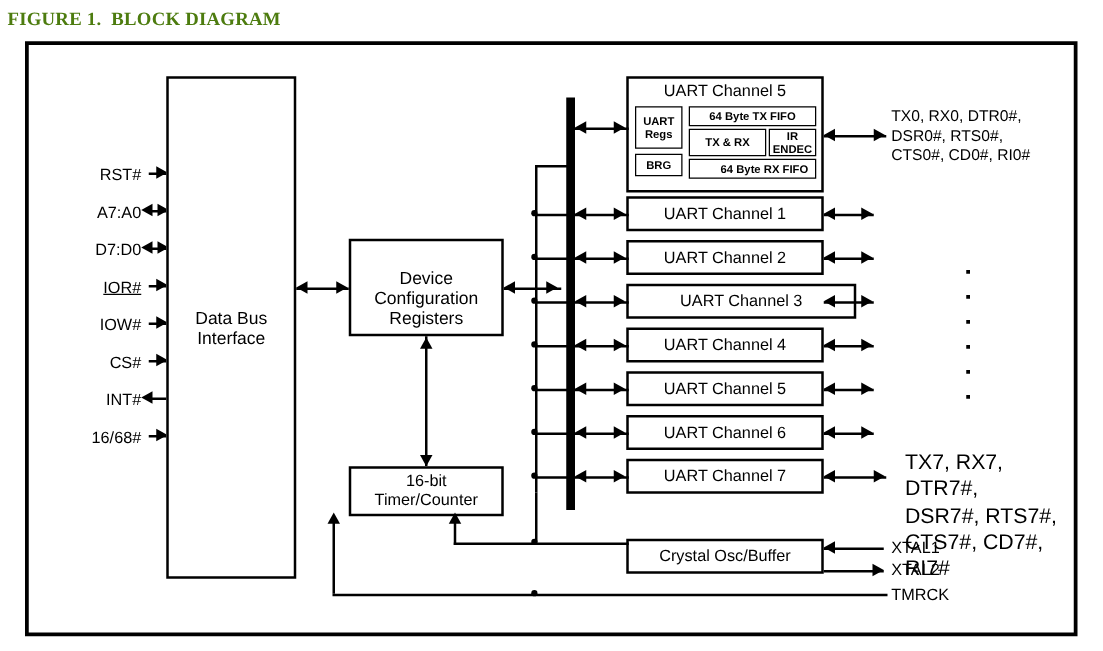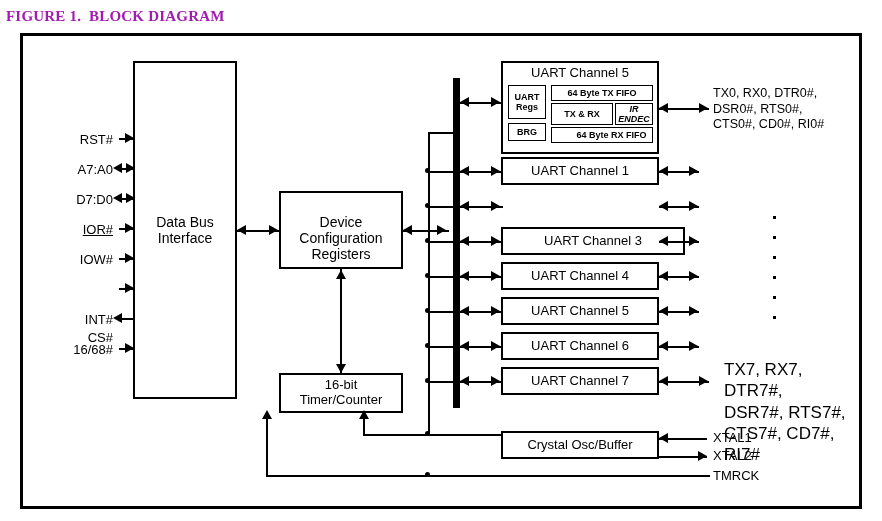--- a/index.html
+++ b/index.html
@@ -17,21 +17,21 @@
   }
   
   #fig-title {
     position: absolute;
     left: 6px;
     top: 8px;
     font-family: "Liberation Serif", serif;
     font-size: 15px;
     font-weight: bold;
     letter-spacing: 0.2px;
-    color: #a21caf;
+    color: #4d7c0f;
     white-space: nowrap;
   }
   #fig-title .sc {
     font-size: 12px;
   }
   
   #frame {
     position: absolute;
     left: 20px;
     top: 33px;
@@ -122,21 +122,21 @@
     <span class="sc" style="font-size:15px">&nbsp;</span><span>BLOCK DIAGRAM</span>
   </div>
 
   <div id="frame">
 
     <div class="lbl sig-label" style="left:10px; top:96px;  width:80px;">RST#</div>
     <div class="lbl sig-label" style="left:10px; top:126px; width:80px;">A7:A0</div>
     <div class="lbl sig-label" style="left:10px; top:156px; width:80px;">D7:D0</div>
     <div class="lbl sig-label" style="left:10px; top:186px; width:80px;text-decoration:underline;">IOR#</div>
     <div class="lbl sig-label" style="left:10px; top:216px; width:80px;">IOW#</div>
-    <div class="lbl sig-label" style="left:10px; top:246px; width:80px;margin-top:48px;">CS#</div>
+    <div class="lbl sig-label" style="left:10px; top:246px; width:80px;">CS#</div>
     <div class="lbl sig-label" style="left:10px; top:276px; width:80px;">INT#</div>
     <div class="lbl sig-label" style="left:6px;  top:306px; width:84px;">16/68#</div>
 
     <div class="hline" style="left:96px; top:102px; width:16px;"></div>
     <div class="arr r" style="left:102px; top:97px;"></div>
 
     <div class="hline" style="left:96px; top:132px; width:16px;"></div>
     <div class="arr r" style="left:103px; top:127px;"></div>
     <div class="arr l" style="left:90px; top:127px;"></div>
 
@@ -152,21 +152,21 @@
 
     <div class="hline" style="left:96px; top:252px; width:16px;"></div>
     <div class="arr r" style="left:102px; top:247px;"></div>
 
     <div class="hline" style="left:96px; top:282px; width:16px;"></div>
     <div class="arr l" style="left:90px; top:277px;"></div>
 
     <div class="hline" style="left:96px; top:312px; width:16px;"></div>
     <div class="arr r" style="left:102px; top:307px;"></div>
 
-    <div class="box" style="left:110px; top:25px; width:104px; height:338px; font-size:14px;">
+    <div class="box" style="left:110px; top:25px; width:104px; height:402px; font-size:14px;">
       <span style="white-space:pre-line;">Data Bus
 Interface</span>
     </div>
 
     <div class="hline" style="left:214px; top:194px; width:43px;"></div>
     <div class="arr r" style="left:246px; top:189px;"></div>
     <div class="arr l" style="left:214px; top:189px;"></div>
 
     <div class="box" style="left:256px; top:155px; width:124px; height:78px; font-size:14px;">
       <span style="white-space:pre-line;margin-top:16px;">Device
@@ -202,21 +202,21 @@
       <div class="box thin small-box" style="left:5px; top:60px; width:38px; height:18px; font-size:9px;">
         <span>BRG</span>
       </div>
       <div class="box thin small-box" style="left:48px; top:22px; width:102px; height:16px; font-size:9px;">
         <span>64 Byte TX FIFO</span>
       </div>
       <div class="box thin small-box" style="left:48px; top:40px; width:62px; height:22px; font-size:9px;">
         <span>TX &amp; RX</span>
       </div>
       <div class="box thin small-box" style="left:112px; top:40px; width:38px; height:22px; font-size:9px;">
-        <span style="white-space:pre-line;font-style:italic;">IR
+        <span style="white-space:pre-line;">IR
 ENDEC</span>
       </div>
       <div class="box thin small-box" style="left:48px; top:64px; width:102px; height:16px; font-size:9px;padding-left:19px;">
         <span>64 Byte RX FIFO</span>
       </div>
     </div>
 
     <div class="hline" style="left:437px; top:66px; width:43px;"></div>
     <div class="arr r" style="left:468px; top:61px;"></div>
     <div class="arr l" style="left:437px; top:61px;"></div>
@@ -231,20 +231,23 @@
     <div class="box uart-box" style="left:478px; top:121px; width:158px; height:28px;">
       <span>UART Channel 1</span>
     </div>
     <div class="hline" style="left:437px; top:135px; width:43px;"></div>
     <div class="arr r" style="left:468px; top:130px;"></div>
     <div class="arr l" style="left:437px; top:130px;"></div>
     <div class="hline" style="left:636px; top:135px; width:40px;"></div>
     <div class="arr r" style="left:666px; top:130px;"></div>
     <div class="arr l" style="left:636px; top:130px;"></div>
 
+    <div class="box uart-box" style="left:478px; top:156px; width:158px; height:28px;">
+      <span>UART Channel 2</span>
+    </div>
     <div class="hline" style="left:437px; top:170px; width:43px;"></div>
     <div class="arr r" style="left:468px; top:165px;"></div>
     <div class="arr l" style="left:437px; top:165px;"></div>
     <div class="hline" style="left:636px; top:170px; width:40px;"></div>
     <div class="arr r" style="left:666px; top:165px;"></div>
     <div class="arr l" style="left:636px; top:165px;"></div>
 
     <div class="box uart-box" style="left:478px; top:191px; width:184px; height:28px;">
       <span>UART Channel 3</span>
     </div>

